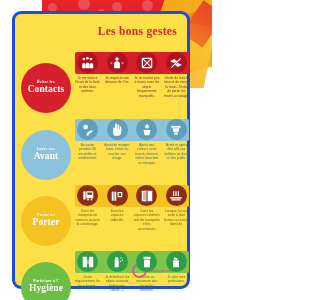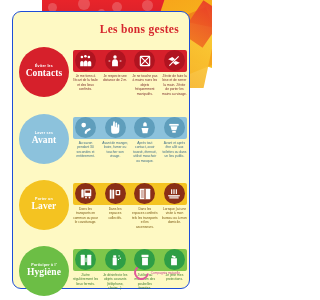--- a/index.html
+++ b/index.html
@@ -35,37 +35,37 @@
   .c2 { width:48px; height:56px; right:-6px; top:14px;
         background:linear-gradient(160deg,#ef7b18,#f6a71c); transform:rotate(-22deg); opacity:.92;}
   .c3 { width:34px; height:64px; right:2px; top:24px;
         background:linear-gradient(200deg,#fbd23b,#f6b024); transform:rotate(12deg); opacity:.9;}
   .c4 { width:26px; height:40px; right:-4px; top:4px;
         background:linear-gradient(180deg,#e8342a,#ef6a20); transform:rotate(34deg); opacity:.85;}
 
   
   .card {
     position:absolute; left:12px; top:11px; width:178px; height:278px;
-    background:#fef9c3; border:1px solid #1d4ed8; border-radius:9px;
+    background:#fde047; border:3px solid #1d4ed8; border-radius:9px;
     z-index:3;
   }
 
   .title {
     position:absolute; right:10px; top:11px;
     font-family:"Liberation Serif", serif;
     font-weight:bold; font-size:11.5px; color:#d6272e;
     letter-spacing:.3px; white-space:nowrap;
   }
 
   
   .section { position:absolute; left:0; width:178px; }
   .s0 { top:35px; } .s1 { top:102px; } .s2 { top:168px; } .s3 { top:234px; }
 
   .bubble {
-    position:absolute; left:6px; top:0; width:50px; height:50px;
+    position:absolute; left:6px; top:14px; width:50px; height:50px;
     border-radius:50%; display:flex; flex-direction:column;
     align-items:center; justify-content:center; text-align:center;
     line-height:1.05;
   }
   .bubble .pre {
     font-size:3.6px; color:#fff; font-weight:bold; letter-spacing:.2px;
     margin-bottom:1px;
   }
   .bubble .big {
     font-family:"Liberation Serif", serif;
@@ -230,21 +230,21 @@
           </div>
           <div class="cap" style="color:#3d6e86">Avant et après être allé aux toilettes ou dans un lieu public.</div>
         </div>
       </div>
     </div>
 
     <div class="section s2">
       <div class="band" style="background:#f4c321"></div>
       <div class="bubble" style="background:#f4c321">
         <div class="pre">Porter un</div>
-        <div class="big">Laver</div>
+        <div class="big">Porter</div>
       </div>
       <div class="cols">
         <div class="col">
           <div class="ico" style="background:#8a2f17">
             <svg viewBox="0 0 24 24" fill="#fff">
                 <rect x="9" y="4" width="12" height="12" rx="1"></rect>
                 <rect x="11" y="6" width="8" height="4" fill="#8a2f17"></rect>
                 <circle cx="12" cy="18" r="1.6"></circle>
                 <circle cx="18" cy="18" r="1.6"></circle>
                 <path d="M4 6a2 2 0 114 0v12H4z"></path>

